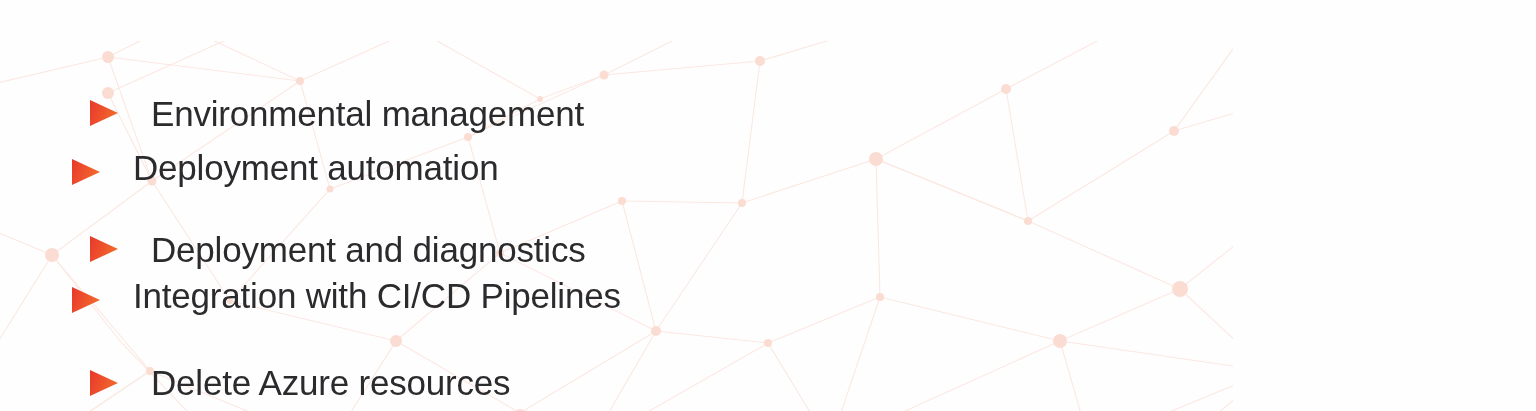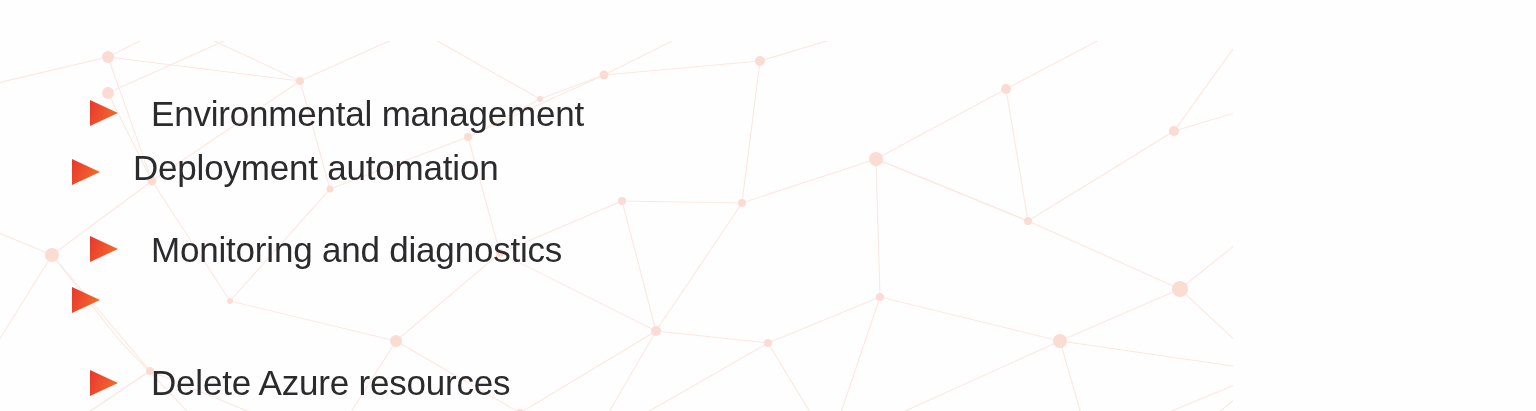--- a/index.html
+++ b/index.html
@@ -214,27 +214,28 @@
       <svg class="arrow-icon" viewBox="0 0 28 26" aria-hidden="true">
         <polygon points="0,0 28,13 0,26" fill="url(#arrowGrad)"></polygon>
       </svg>
       <span class="feature-label">Deployment automation</span>
     </div>
 
     <div class="feature-item col-left">
       <svg class="arrow-icon" viewBox="0 0 28 26" aria-hidden="true">
         <polygon points="0,0 28,13 0,26" fill="url(#arrowGrad)"></polygon>
       </svg>
-      <span class="feature-label">Monitoring and diagnostics</span>
+      <span class="feature-label">Deployment and diagnostics</span>
     </div>
 
     <div class="feature-item col-right">
       <svg class="arrow-icon" viewBox="0 0 28 26" aria-hidden="true">
         <polygon points="0,0 28,13 0,26" fill="url(#arrowGrad)"></polygon>
       </svg>
+      <span class="feature-label">Integration with CI/CD Pipelines</span>
     </div>
 
     <div class="feature-item col-left">
       <svg class="arrow-icon" viewBox="0 0 28 26" aria-hidden="true">
         <polygon points="0,0 28,13 0,26" fill="url(#arrowGrad)"></polygon>
       </svg>
       <span class="feature-label">Delete Azure resources</span>
     </div>
 
     <div class="feature-item col-right empty-cell">

